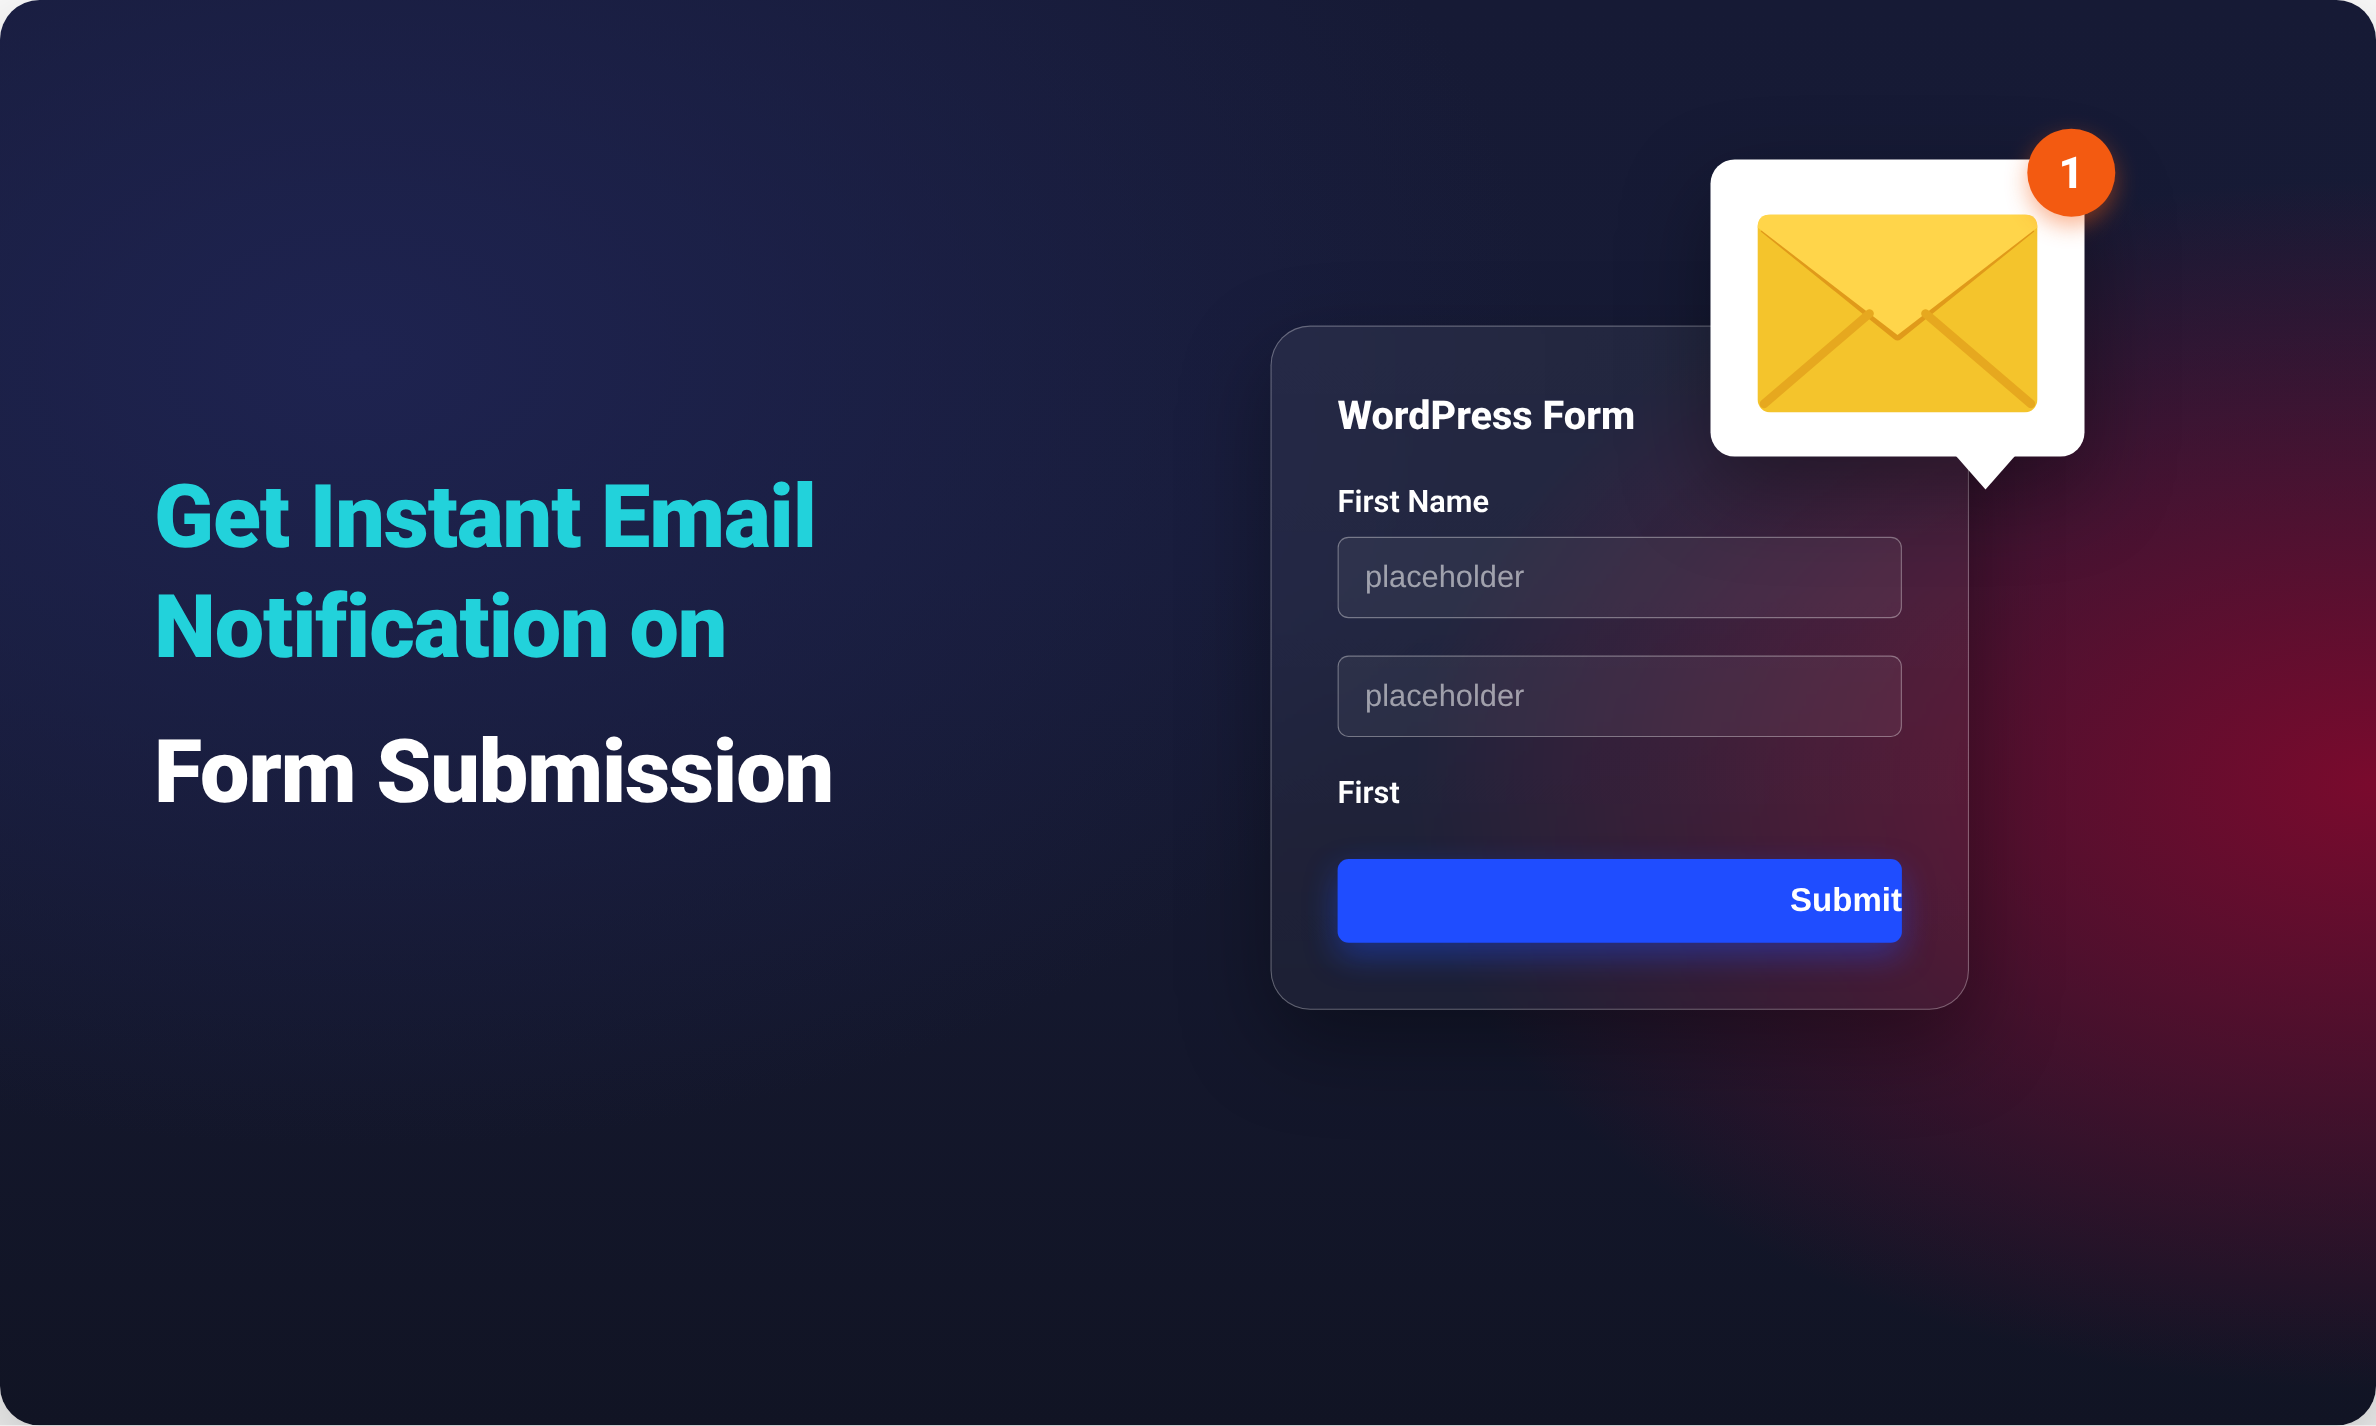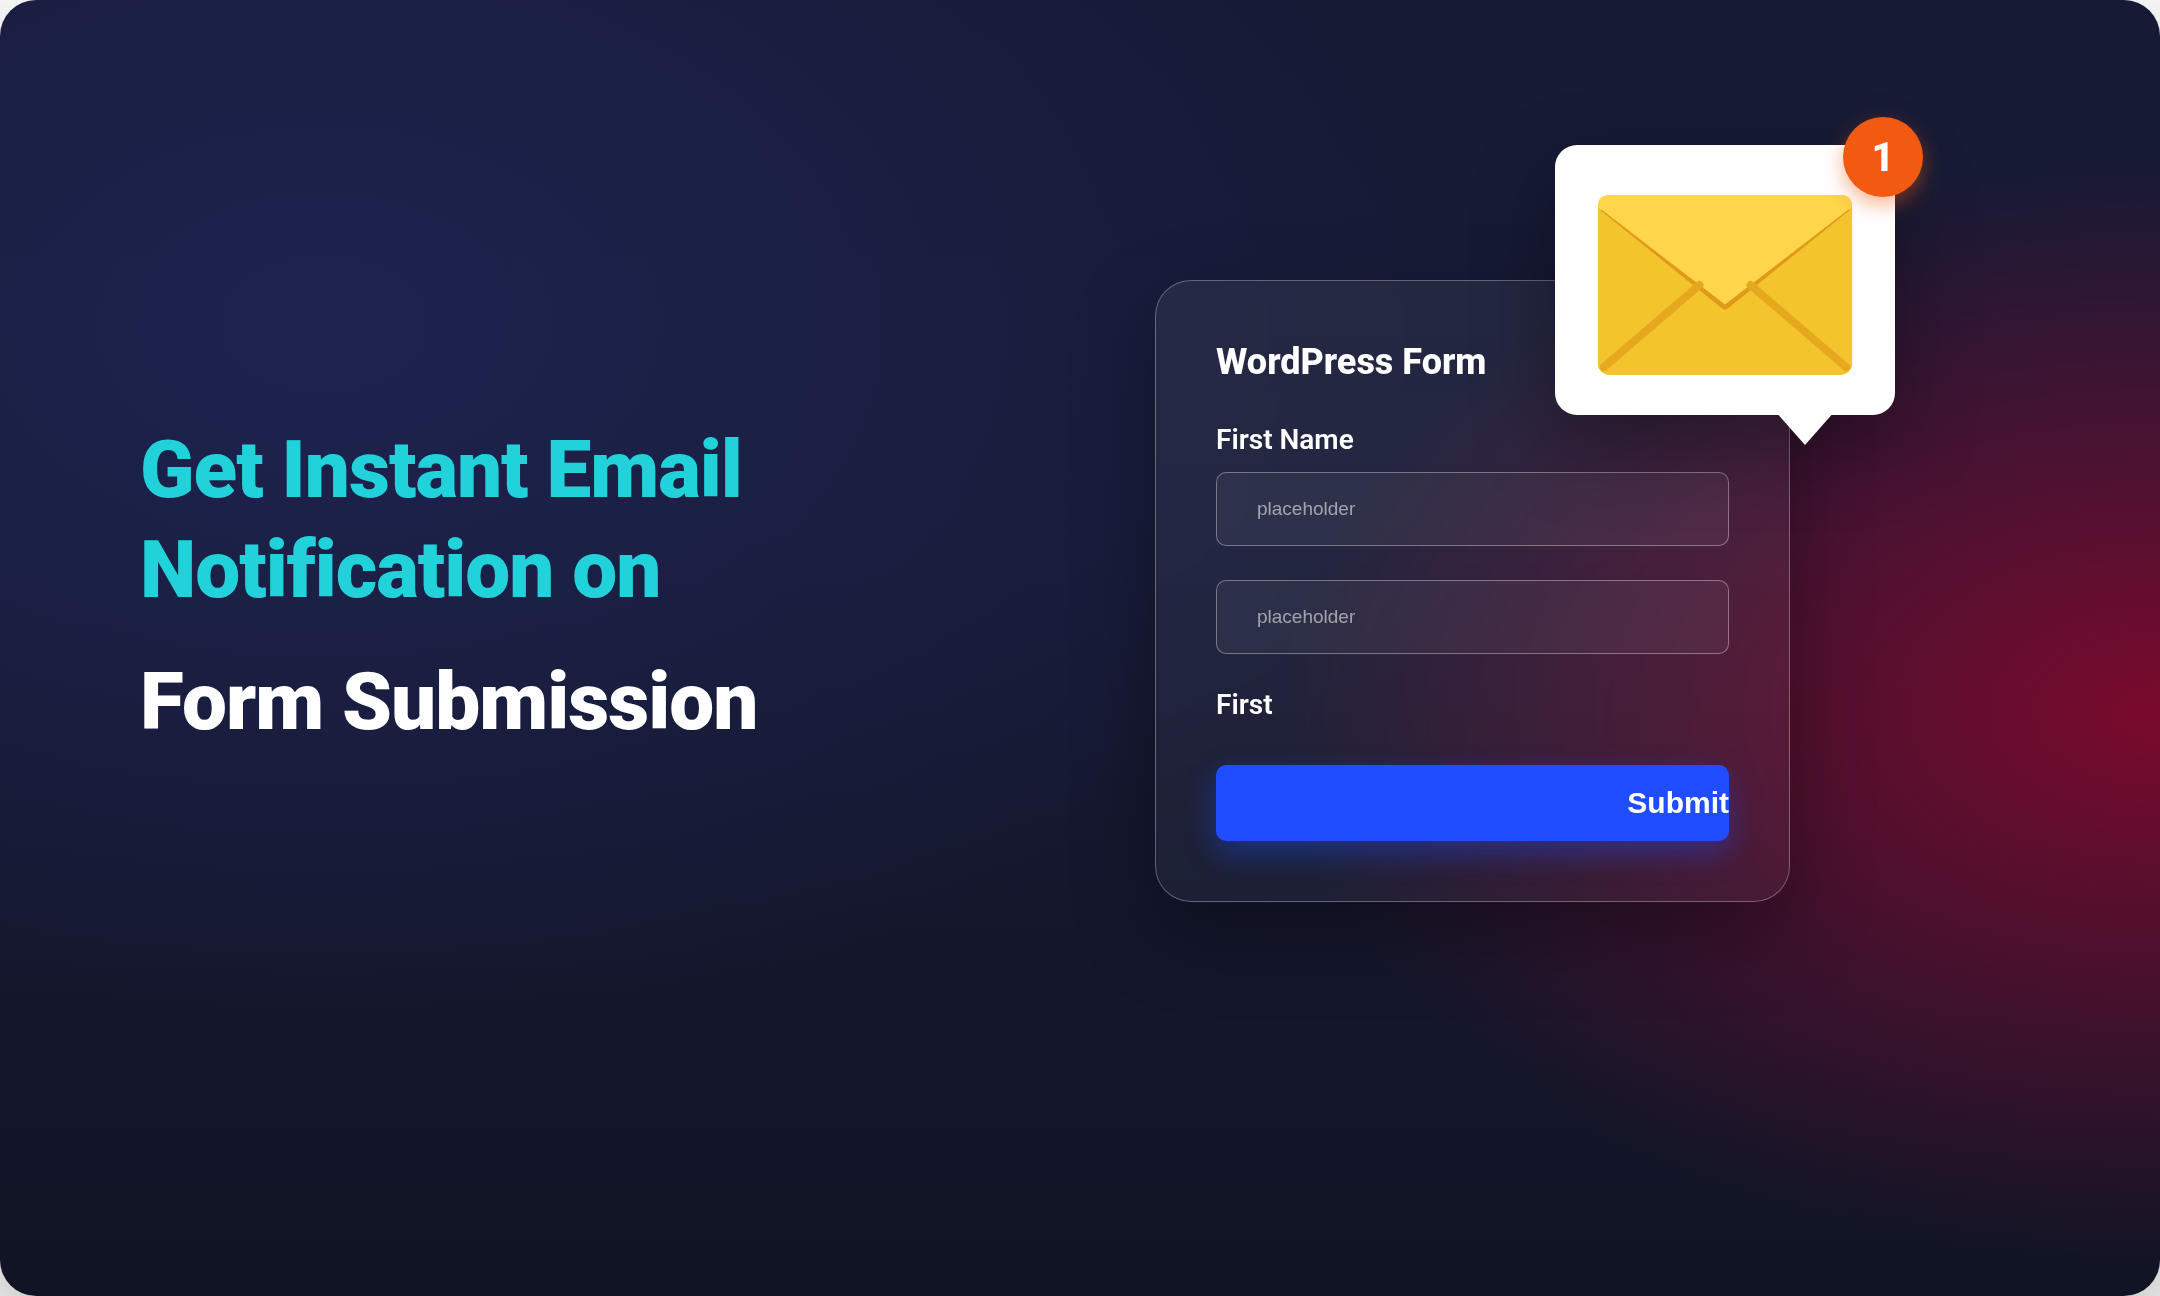--- a/index.html
+++ b/index.html
@@ -37,21 +37,21 @@
     letter-spacing: -1px;
   }
   .headline .line1,
   .headline .line2 { color: #22d2db; display: block; }
   .headline .line3 { color: #ffffff; display: block; margin-top: 32px; }
 
   
   .form-card {
     position: absolute;
     right: 370px;
-    top: 280px;
+    top: 296px;
     width: 635px;
     padding: 60px 60px 60px 60px;
     border-radius: 36px;
     background: linear-gradient(180deg, rgba(255,255,255,0.06), rgba(255,255,255,0.04));
     border: 1px solid rgba(255,255,255,0.3);
     box-shadow: 0 30px 80px rgba(0,0,0,0.35);
     backdrop-filter: blur(2px);
   }
   .form-title {
     color: #ffffff;
@@ -63,22 +63,22 @@
   .field-label {
     display: block;
     color: #ffffff;
     font-size: 28px;
     font-weight: 600;
     margin-bottom: 16px;
   }
   .field-input {
     width: 100%;
     height: 74px;
-    padding: 0 40px;
-    font-size: 19px;
+    padding: 0 24px;
+    font-size: 28px;
     color: #ffffff;
     background: rgba(255,255,255,0.05);
     border: 1px solid rgba(255,255,255,0.35);
     border-radius: 10px;
     outline: none;
   }
   .field-input::placeholder { color: rgba(255,255,255,0.55); }
   .submit-btn {
     width: 100%;
     height: 76px;

